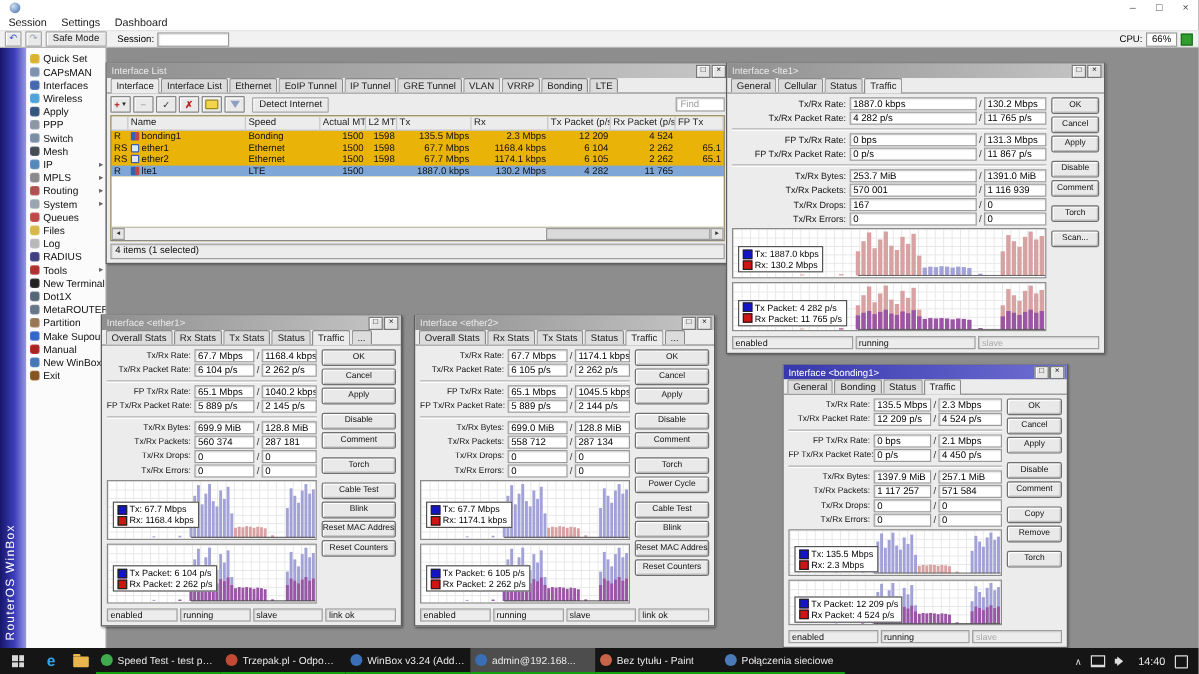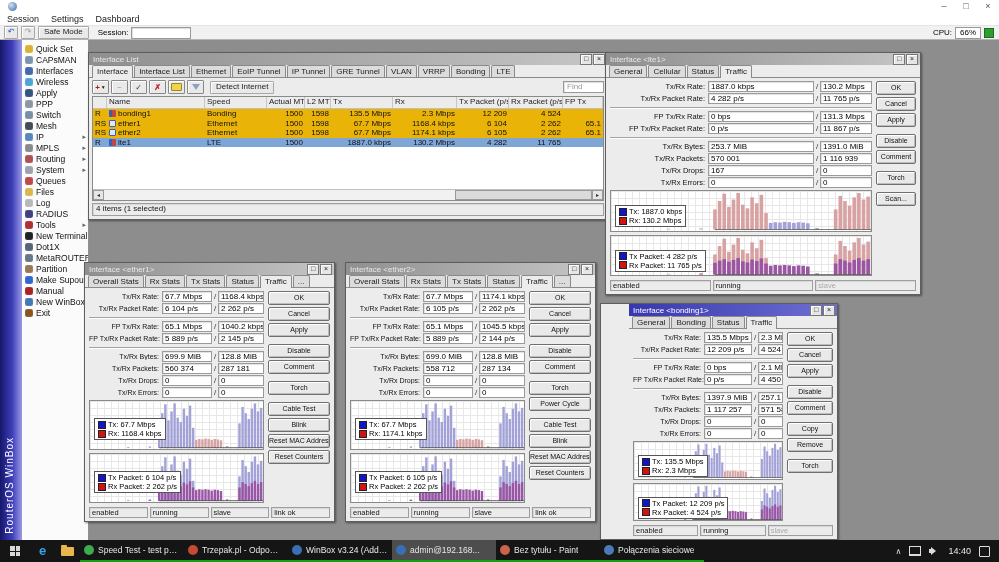--- a/index.html
+++ b/index.html
@@ -59,21 +59,21 @@
     background-size:7px 7px;min-height:0;overflow:hidden;}
   .graph svg{position:absolute;left:0;top:0;width:100%;height:100%;}
   .legend{position:absolute;left:4px;top:36%;background:#fff;border:1px solid #555;padding:1px 3px;font-size:7.5px;line-height:9px;white-space:nowrap;z-index:2;}
   .lrow{display:flex;align-items:center;gap:2px;}
   .lsq{width:6px;height:6px;border:1px solid #222;flex:none;}
   .wstatus{flex:none;height:11px;display:flex;gap:2px;margin:1px 4px 3px 4px;}
   .scell{flex:1;border:1px solid #9e9e9e;box-shadow:inset 1px 1px 1px #d8d8d8;background:#ececec;font-size:7.5px;line-height:9px;padding-left:2px;color:#111;overflow:hidden;white-space:nowrap;}
   .scell.muted{color:#a8a8a8;}
   
   #win-lte1{left:605px;top:12px;width:316px;height:243px;}
-  #win-bonding1{left:600px;top:263px;width:238px;height:237px;padding-left:28px;}
+  #win-bonding1{left:652px;top:263px;width:238px;height:237px;}
   #win-ether1{left:84px;top:222px;width:251px;height:260px;}
   #win-ether2{left:345px;top:222px;width:251px;height:260px;}
   .dwin-lte .flabel{width:95px;font-size:7.5px;} .dwin-lte .fbox.b1{width:100px;} .dwin-lte .fbox.b2{flex:1;} .dwin-lte .colR{width:40px;} .dwin-lte .btn{font-size:7px;}
   .dwin-eth .flabel{width:70px;font-size:7px;} .dwin-eth .fbox.b1{width:44px;} .dwin-eth .fbox.b2{flex:1;} .dwin-eth .colR{width:62px;} .dwin-eth .btn{font-size:7px;}
   .dwin-bond .flabel{width:68px;font-size:7px;} .dwin-bond .fbox.b1{width:42px;} .dwin-bond .fbox.b2{flex:1;} .dwin-bond .colR{width:46px;} .dwin-bond .btn{font-size:7px;}
   
   #win-iflist{left:88px;top:12px;width:520px;height:168px;}
   .iltoolbar{flex:none;height:16px;display:flex;align-items:center;gap:2px;padding:1px 3px;}
   .ico-btn{width:15px;height:12px;background:#e9e9e9;border:1px solid #888;box-shadow:inset 1px 1px 0 #fff;display:flex;align-items:center;justify-content:center;font-size:8px;border-radius:1px;flex:none;}
   .plus{color:#b01818;font-weight:bold;} .caret{font-size:5px;color:#222;margin-left:1px;}

